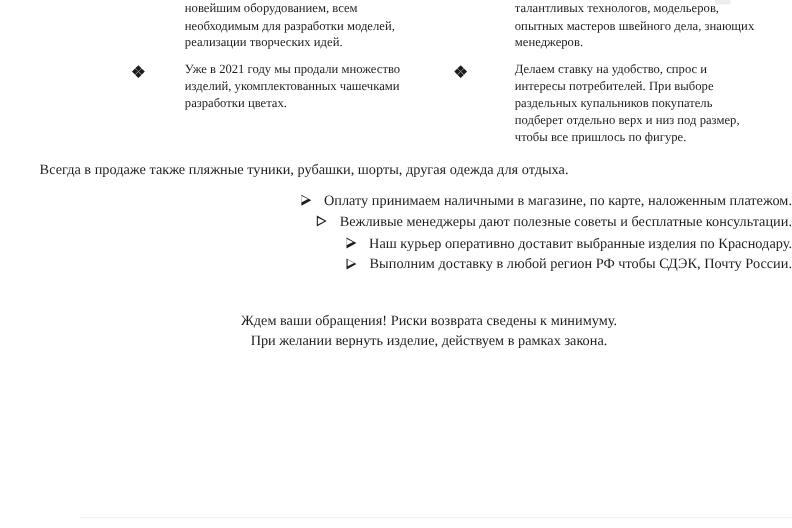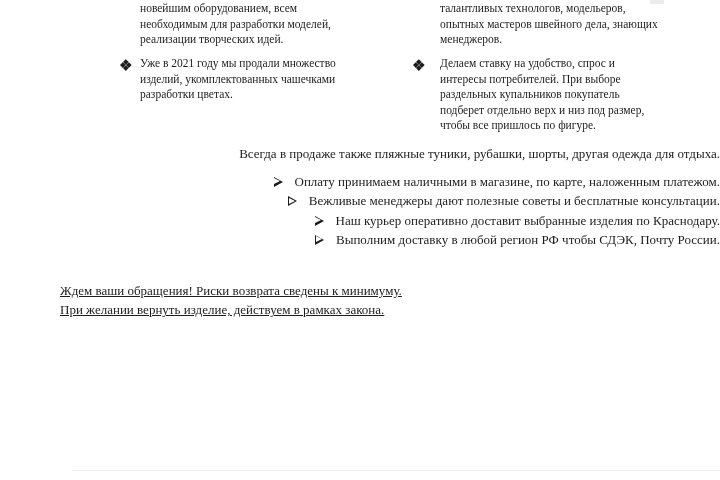--- a/index.html
+++ b/index.html
@@ -6,34 +6,34 @@
   .doc {
     position: relative;
     width: 720px; height: 480px;
     background: #ffffff;
     overflow: hidden;
     font-family: "Liberation Serif", serif;
     color: #1d1d1d;
   }
   
   .col { position: absolute; font-size: 11.5px; line-height: 15.5px; }
-  .col .line { white-space: nowrap; }
+  .col .line { white-space: nowrap; margin-left: 28px; }
   .diamond-bullet { position: absolute; width: 10px; height: 10px; }
   .diamond-bullet i {
     position: absolute; width: 3.6px; height: 3.6px;
     background: #1d1d1d; transform: rotate(45deg);
   }
   .diamond-bullet i.n { left: 3.2px; top: 0; }
   .diamond-bullet i.w { left: 0;     top: 3.2px; }
   .diamond-bullet i.e { left: 6.4px; top: 3.2px; }
   .diamond-bullet i.s { left: 3.2px; top: 6.4px; }
 
   
   .center-text {
-    position: absolute; text-align: right;
+    position: absolute; text-align: left;
     font-size: 13px; line-height: 17px; white-space: nowrap;
   }
 
   
   .arrow-list { position: absolute; left: 60px; right: 0; top: 172px; }
   .arrow-item {
     text-align: right; font-size: 13px; line-height: 19.3px;
     height: 19.3px; white-space: nowrap;
   }
   .arrow-icon {
@@ -44,21 +44,21 @@
   }
   .arrow-icon::after {
     content: ""; position: absolute; left: -8.2px; top: -3.6px;
     border-style: solid; border-width: 3.6px 0 3.6px 6.4px;
     border-color: transparent transparent transparent #ffffff;
   }
 
   
   .closing { position: absolute; left: 60px; right: 0; top: 281px; }
   .closing .line {
-    font-size: 13px; line-height: 19.3px; white-space: nowrap; text-decoration: underline;
+    text-align: center; font-size: 13px; line-height: 19.3px; white-space: nowrap;
   }
 
   
   .cutoff-artifact {
     position: absolute; left: 650px; top: 0; width: 14px; height: 4px;
     background: #ececec;
   }
   .bottom-separator {
     position: absolute; left: 72px; top: 470px; width: 648px; height: 1px;
     background: #f0f0f0;

